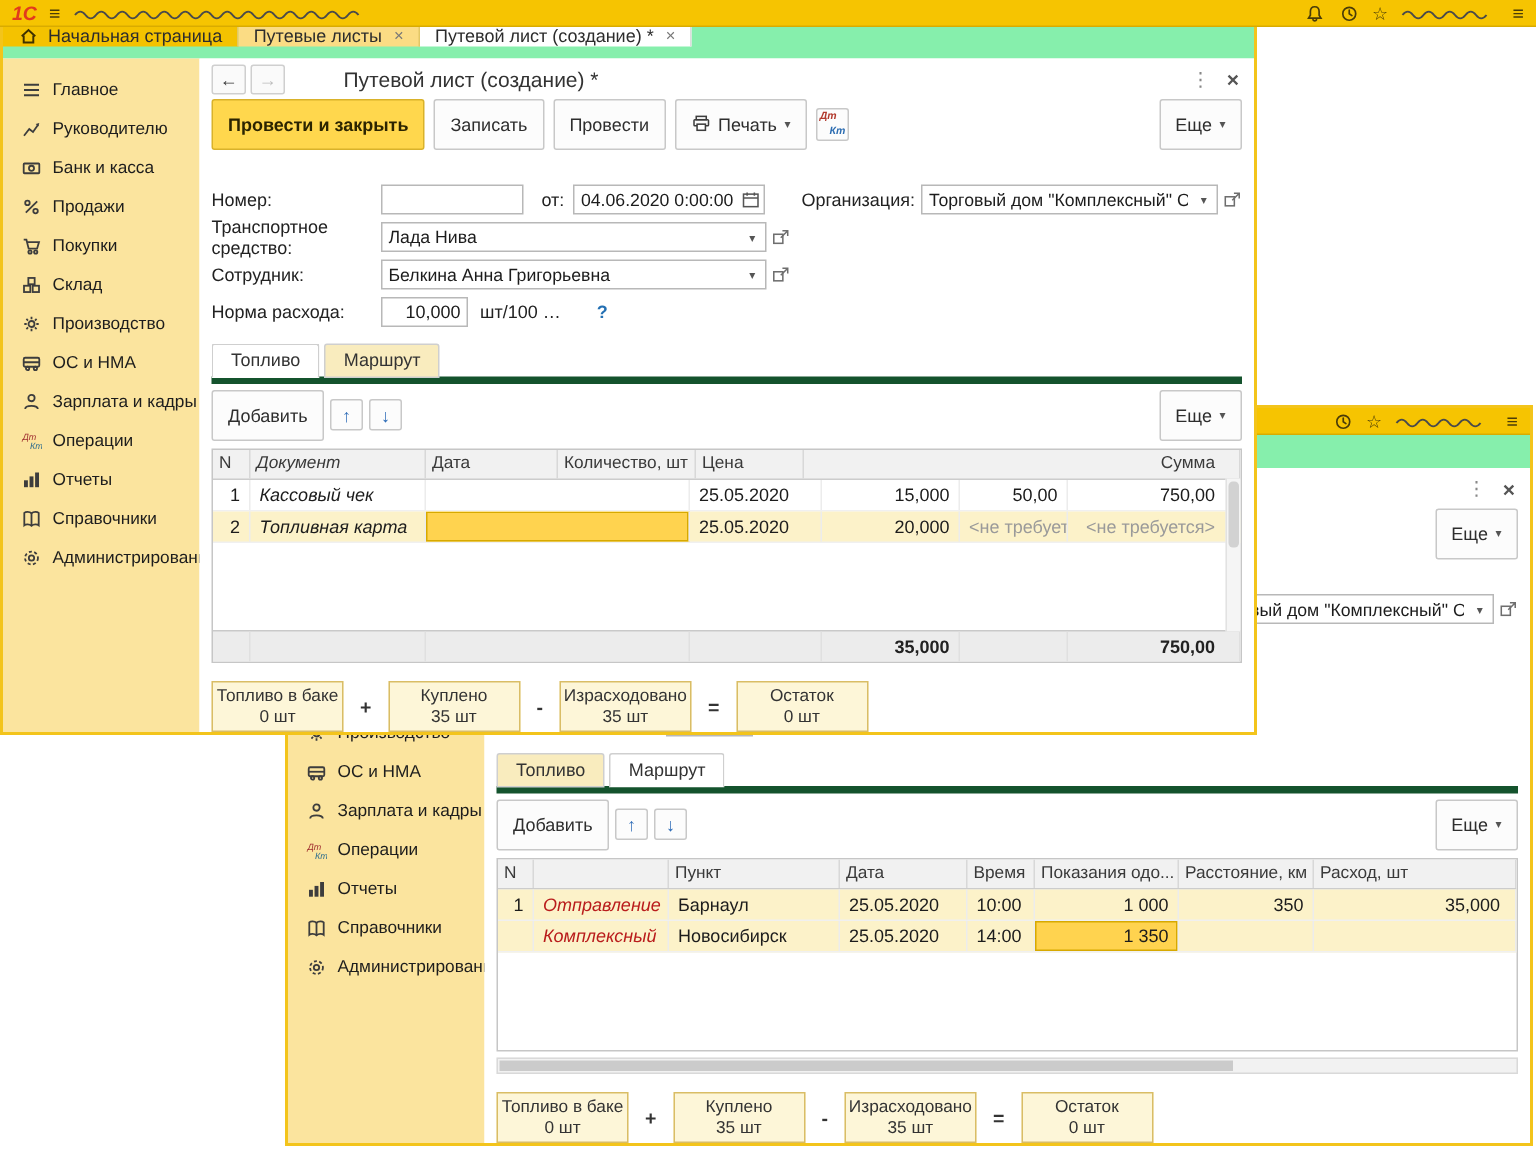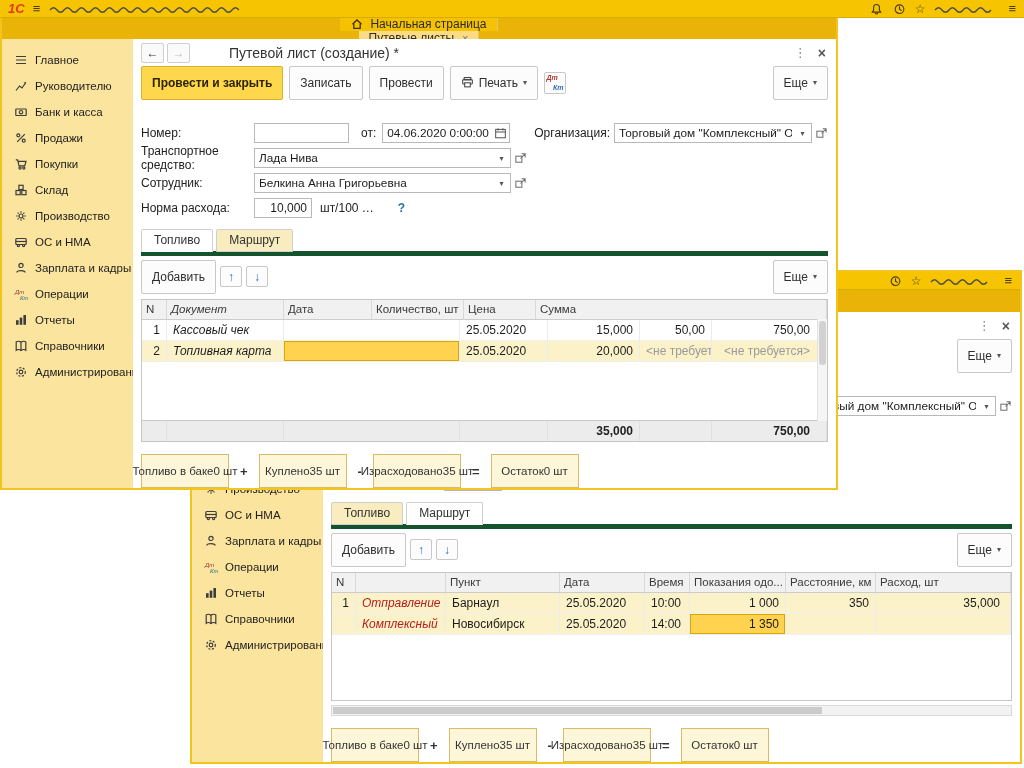--- a/index.html
+++ b/index.html
@@ -18,21 +18,21 @@
   .tb-icon{color:#4a3c08;font-size:12px;line-height:1;display:inline-flex;align-items:center;}
   .tb-menu{font-size:13px;font-weight:bold;}
   .scrib{display:inline-block;}
 
   
   .window{position:absolute;background:#fff;border:2px solid #f3c41b;box-sizing:border-box;overflow:hidden;}
   #win1{left:0;top:17px;width:838px;height:473px;z-index:5;border-top:none;}
   #win2{left:190px;top:270px;width:832px;height:494px;z-index:2;}
 
   
-  .tabbar{height:22px;background:#eab308;display:flex;align-items:center;flex-direction:column;}
+  .tabbar{height:22px;background:#86efac;display:flex;align-items:flex-start;}
   .wtab{display:flex;align-items:center;gap:6px;padding:0 10px;font-size:12px;color:#2c2c2c;
         border-right:1px solid #e3c766;white-space:nowrap;}
   .wtab.home{background:#f4c200;}
   .wtab.mid{background:#fbdc84;}
   .wtab.active{background:#ffffff;border-right:1px solid #ddd;}
   .tab-close{color:#777;font-size:11px;margin-left:2px;}
 
   .wbody{display:flex;height:calc(100% - 22px);}
   #win2 .wbody{height:calc(100% - 40px);}
 
@@ -109,36 +109,36 @@
   .muted{color:#9a9a9a;}
   .kind{color:#b91c1c;font-style:italic;}
   .editing{background:#ffd34f;box-shadow:inset 0 0 0 1px #d7a900;}
   .g-foot{display:flex;height:20px;background:#ececec;border-top:1px solid #c9c9c9;
           position:absolute;left:0;right:0;bottom:0;}
   .fc{box-sizing:border-box;padding:3px 6px 0;font-size:12px;font-weight:bold;color:#222;
       border-right:1px solid #e0e0e0;overflow:hidden;white-space:nowrap;}
   
   .c-n{width:25px;flex:none;}.c-doc{width:117px;flex:none;font-style:italic;}.c-num{width:176px;flex:none;}
   .c-date{width:88px;flex:none;}.c-qty{width:92px;flex:none;}.c-price{width:72px;flex:none;}
-  .c-sum{flex:1;min-width:0;padding-right:16px;}
+  .c-sum{flex:1;min-width:0;padding-right:16px;text-align:right;}
   
   .r-n{width:24px;flex:none;}.r-kind{width:90px;flex:none;}.r-point{width:114px;flex:none;}
   .r-date{width:85px;flex:none;}.r-time{width:45px;flex:none;}.r-odo{width:96px;flex:none;}
   .r-dist{width:90px;flex:none;}.r-cons{flex:1;min-width:0;padding-right:10px;}
 
   .vscroll{position:absolute;top:19px;right:0;bottom:20px;width:9px;background:#f5f5f5;border-left:1px solid #e2e2e2;}
   .vthumb{position:absolute;top:2px;left:1px;right:1px;height:44px;background:#d2d2d2;border-radius:3px;}
   .hscroll{height:12px;margin:4px 8px 0;background:#f2f2f2;border:1px solid #d9d9d9;
            box-sizing:border-box;position:relative;}
   .hthumb{position:absolute;left:1px;top:1px;bottom:1px;width:72%;background:#cbcbcb;}
 
   
   .summary{display:flex;align-items:center;gap:10px;padding:12px 8px 0;}
   .sum-box{width:88px;height:34px;box-sizing:border-box;background:#fdf6d8;border:1px solid #d9bd66;
-           display:flex;flex-direction:row;align-items:center;justify-content:center;}
+           display:flex;flex-direction:column;align-items:center;justify-content:center;}
   .sum-box span{display:block;font-size:11.5px;line-height:14px;color:#333;text-align:center;white-space:nowrap;}
   .op{font-size:13px;font-weight:bold;color:#333;margin:0 1px;}
 </style>
 </head>
 <body>
 
 <div id="stage">
 
   <div class="appbar">
     <span class="logo">1С</span>

